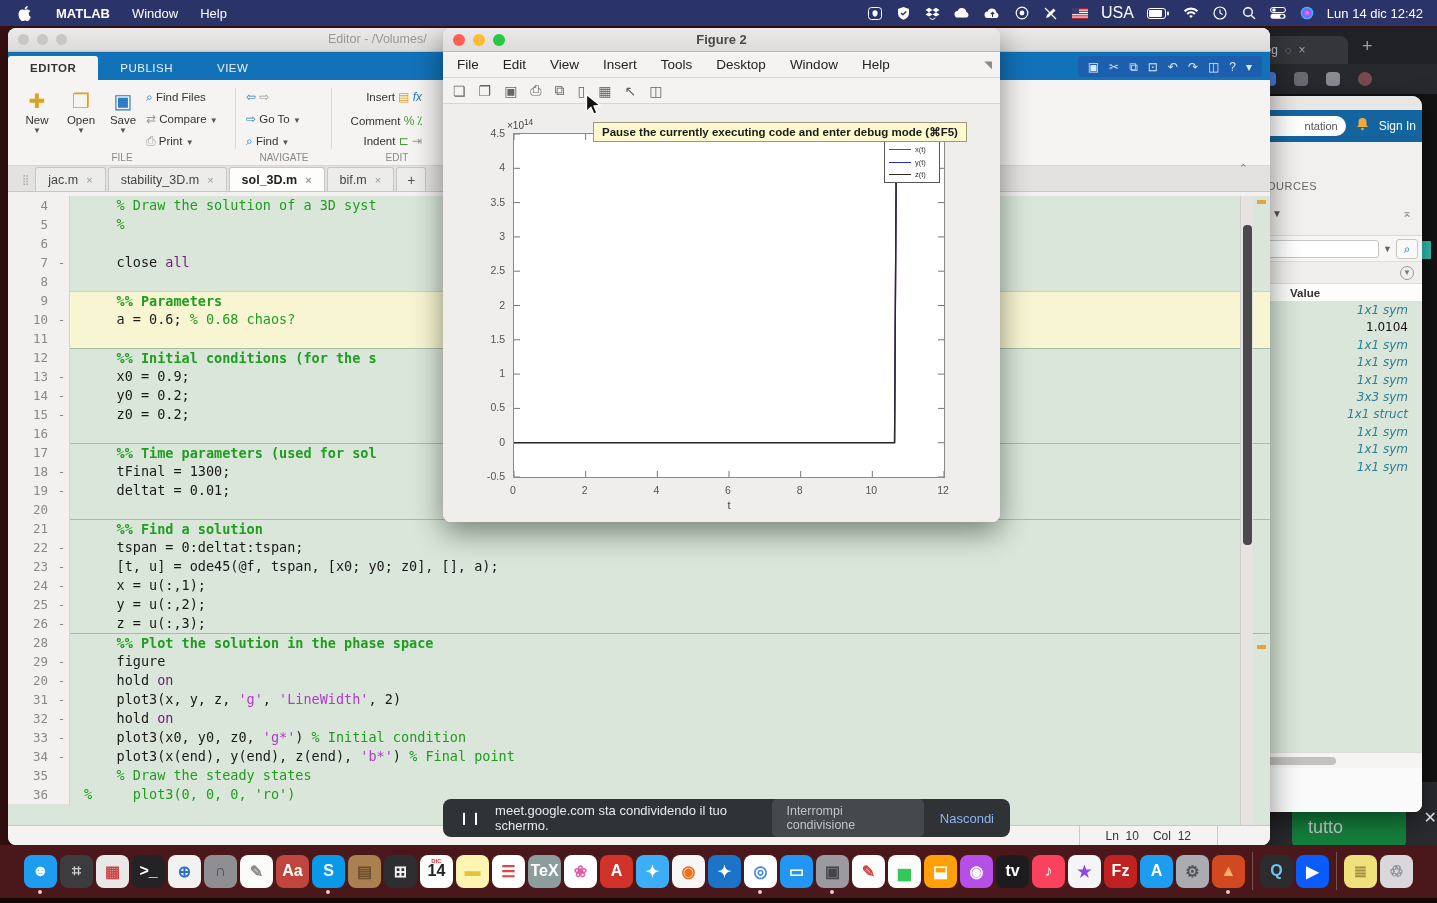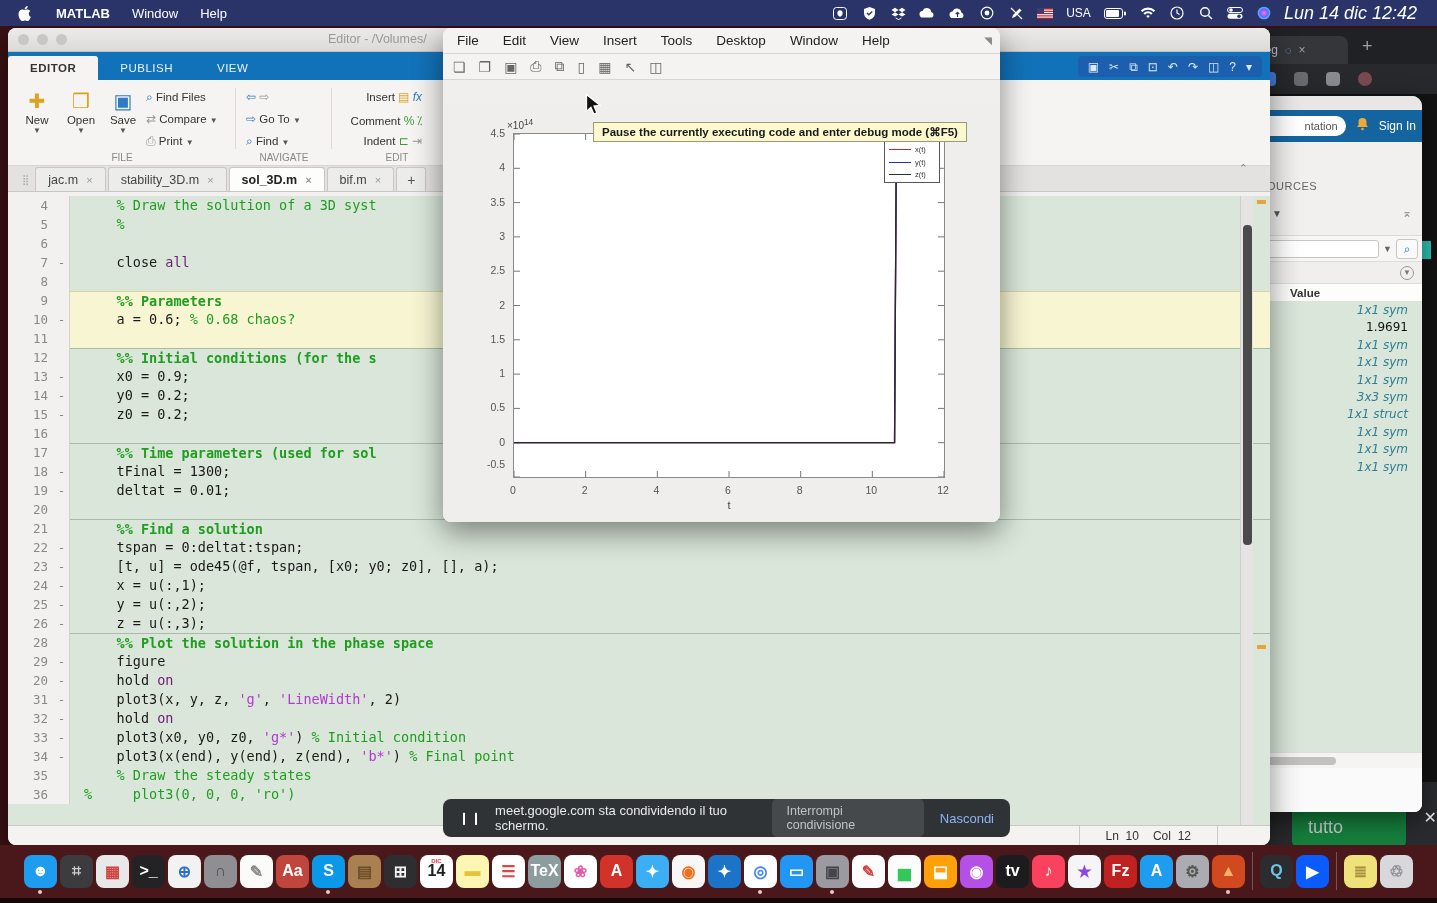--- a/index.html
+++ b/index.html
@@ -10,21 +10,21 @@
   
   #menubar { position:absolute; left:0; top:0; width:1437px; height:26px; background:#2b3468;
     display:flex; align-items:center; color:#fff; z-index:80; font-size:13px; }
   #menubar .apple { margin:0 14px 0 18px; display:flex; align-items:center; }
   #menubar .mitem { padding:0 11px; }
   #menubar .mitem.bold { font-weight:bold; }
   #menubar .spacer { flex:1; }
   #menubar .sticons { display:flex; align-items:center; gap:13px; margin-right:12px; }
   #menubar .sticon { display:flex; align-items:center; justify-content:center; min-width:16px; height:18px;
     font-size:13px; color:#fff; }
-  #menubar .clock { margin-right:20px; font-size:18px; white-space:nowrap;font-style:italic; }
+  #menubar .clock { margin-right:14px; font-size:13px; white-space:nowrap; }
 
   
   .winshadow { box-shadow:0 10px 30px rgba(0,0,0,.45); }
   .tl { width:12px; height:12px; border-radius:50%; display:inline-block; margin-right:8px; }
 
   
   #browser { left:1248px; top:28px; width:189px; height:875px; background:#1b1c1e; z-index:10; }
   #browser .tabrow { position:absolute; left:0; top:0; width:100%; height:36px; background:#202124; display:flex; align-items:center; }
   #browser .btab { margin-left:4px; height:28px; width:96px; background:#35363a; border-radius:8px 8px 0 0;
     display:flex; align-items:center; color:#bdc1c6; font-size:12px; padding:0 6px; gap:7px; margin-top:8px; }
@@ -232,21 +232,21 @@
           <rect width="16" height="11" fill="#b22234"></rect>
           <g fill="#fff">
             <rect y="1.6" width="16" height="1.1"></rect>
             <rect y="3.9" width="16" height="1.1"></rect>
             <rect y="6.2" width="16" height="1.1"></rect>
             <rect y="8.5" width="16" height="1.1"></rect>
           </g>
           <rect width="7" height="5.5" fill="#3c3b6e"></rect>
         </svg>
       </span>
-      <span class="sticon" style="font-size: 12px;">USA</span>
+      <span class="sticon" style="font-size: 16px;">USA</span>
       <span class="sticon">
         <svg width="23" height="11">
           <rect x="0.5" y="0.5" width="18" height="10" rx="2.5" fill="none" stroke="#fff"></rect>
           <rect x="2" y="2" width="13" height="7" rx="1" fill="#fff"></rect>
           <rect x="20" y="3.5" width="2" height="4" rx="1" fill="#fff"></rect>
         </svg>
       </span>
       <span class="sticon">
         <svg width="16" height="12" viewBox="0 0 16 12">
           <path d="M8 11 6.2 9a2.7 2.7 0 0 1 3.6 0zM3.4 6.2a6.6 6.6 0 0 1 9.2 0L11.1 7.8a4.5 4.5 0 0 0-6.2 0zM.8 3.4a10.3 10.3 0 0 1 14.4 0l-1.5 1.6a8.2 8.2 0 0 0-11.4 0z" fill="#fff"></path>
@@ -334,21 +334,21 @@
     <span class="scaret">▼</span>
     <span class="sbtn">⌕</span>
   </div>
   <div class="wshead">
     <span>ace</span>
     <span class="gear">▼</span>
   </div>
   <div class="valhead">Value</div>
   <div class="wsrows">
       <div class="wsrow sym">1x1 sym</div>
-      <div class="wsrow num">1.9691</div>
+      <div class="wsrow num">1.0104</div>
       <div class="wsrow sym">1x1 sym</div>
       <div class="wsrow sym">1x1 sym</div>
       <div class="wsrow sym">1x1 sym</div>
       <div class="wsrow sym">3x3 sym</div>
       <div class="wsrow sym">1x1 struct</div>
       <div class="wsrow sym">1x1 sym</div>
       <div class="wsrow sym">1x1 sym</div>
       <div class="wsrow sym">1x1 sym</div>
     </div>
   <div class="hscroll">
@@ -598,20 +598,26 @@
   <div class="statusbar">
     <span class="seg">
       <span><span>Ln</span>&nbsp;&nbsp;<span>10</span></span>
       <span><span>Col</span>&nbsp;&nbsp;<span>12</span></span>
     </span>
     <span class="seg" style="width:30px"></span>
   </div>
 </div>
 
 <div id="figure" class="abs winshadow">
+  <div class="titlebar">
+    <span class="tl" style="background:#ff5f57"></span>
+    <span class="tl" style="background:#febc2e"></span>
+    <span class="tl" style="background:#28c840"></span>
+    <span class="ftitle">Figure 2</span>
+  </div>
   <div class="menurow">
     <span>File</span>
       <span>Edit</span>
       <span>View</span>
       <span>Insert</span>
       <span>Tools</span>
       <span>Desktop</span>
       <span>Window</span>
       <span>Help</span>
       <span class="detach">◥</span>
@@ -666,21 +672,21 @@
           <line x1="0" y1="34.30000000000001" x2="6" y2="34.30000000000001" stroke="#777"></line>
           <line x1="430" y1="34.30000000000001" x2="424" y2="34.30000000000001" stroke="#777"></line>
           <line x1="0" y1="0" x2="6" y2="0" stroke="#777"></line>
           <line x1="430" y1="0" x2="424" y2="0" stroke="#777"></line>
           <polyline points="0,308.7 380.54999999999995,308.7 382.7,-48.02000000000004" fill="none" stroke="#cc2222" stroke-width="1.3"></polyline>
           <polyline points="0,308.7 380.54999999999995,308.7 382.7,-48.02000000000004" fill="none" stroke="#2233bb" stroke-width="1.3"></polyline>
           <polyline points="0,308.7 380.54999999999995,308.7 382.7,-48.02000000000004" fill="none" stroke="#2b2b2b" stroke-width="1.3"></polyline>
         </svg>
     </div>
     <div id="ylabels">
-        <div class="ylab" style="left: 18px; top: 354px;">-0.5</div>
+        <div class="ylab" style="left: 18px; top: 366px;">-0.5</div>
         <div class="ylab" style="left: 18px; top: 331.7px;">0</div>
         <div class="ylab" style="left: 18px; top: 297.4px;">0.5</div>
         <div class="ylab" style="left: 18px; top: 263.1px;">1</div>
         <div class="ylab" style="left: 18px; top: 228.8px;">1.5</div>
         <div class="ylab" style="left: 18px; top: 194.5px;">2</div>
         <div class="ylab" style="left: 18px; top: 160.2px;">2.5</div>
         <div class="ylab" style="left: 18px; top: 125.9px;">3</div>
         <div class="ylab" style="left: 18px; top: 91.6px;">3.5</div>
         <div class="ylab" style="left: 18px; top: 57.3px;">4</div>
         <div class="ylab" style="left: 18px; top: 23px;">4.5</div>

